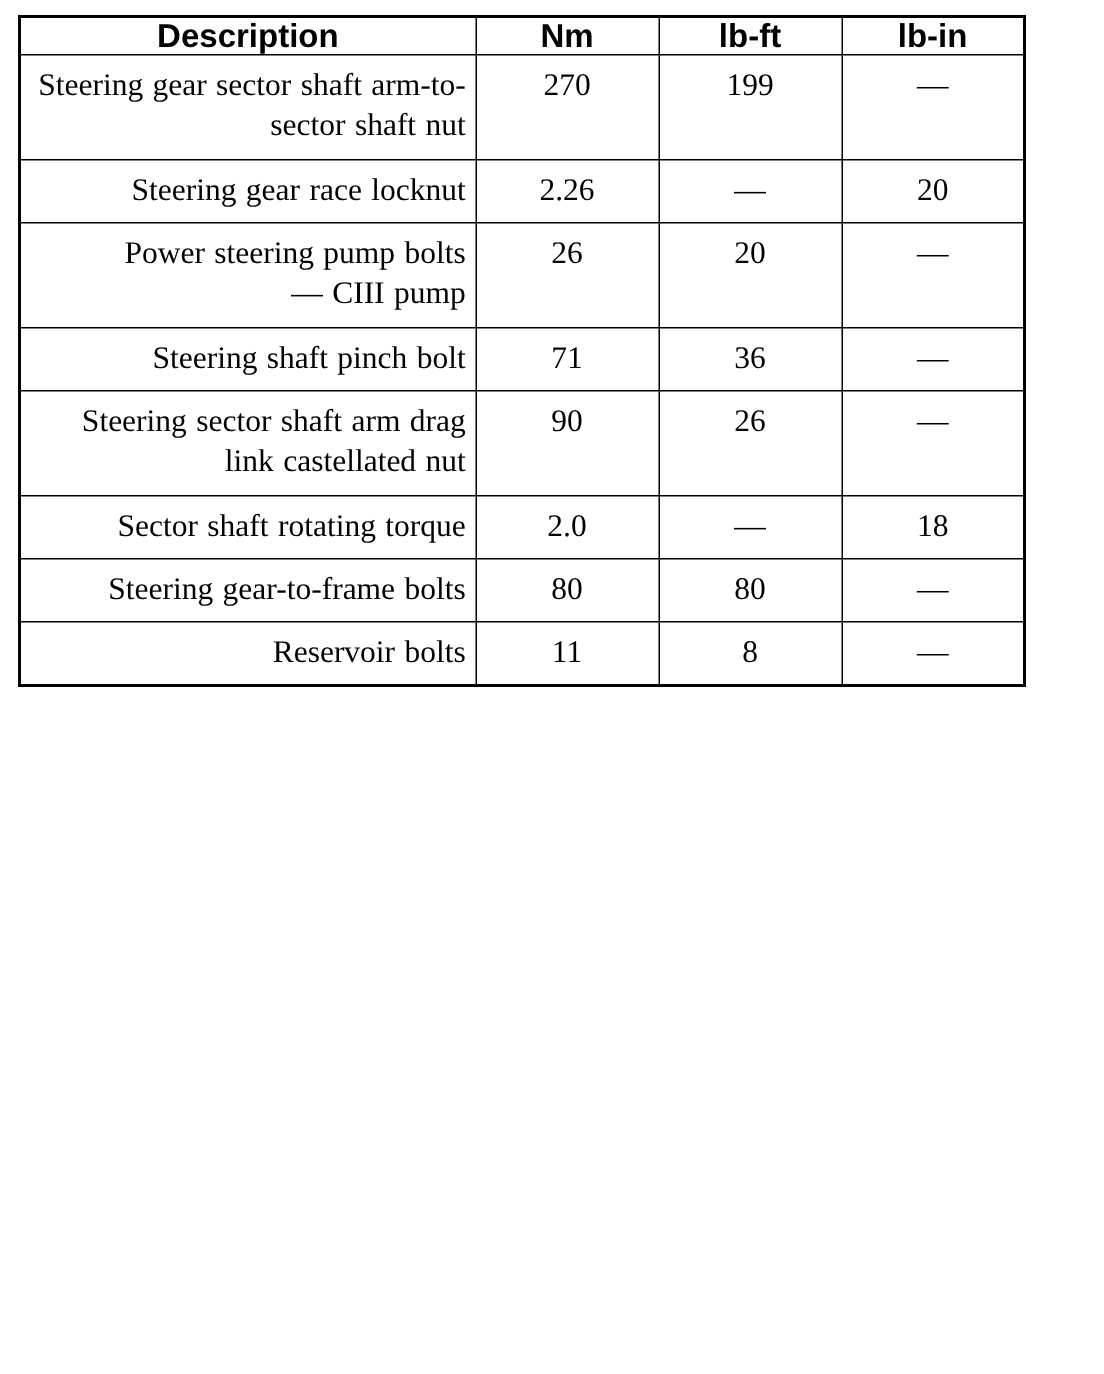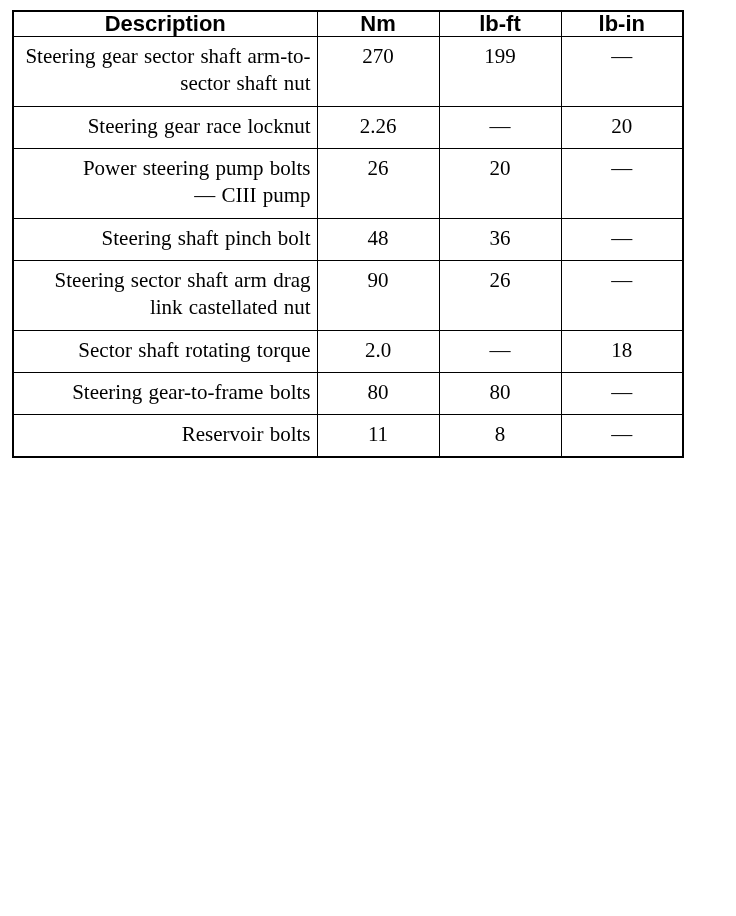--- a/index.html
+++ b/index.html
@@ -121,21 +121,21 @@
           <span>20</span>
         </td>
         <td class="val">
           <span class="blank-line"></span>
           <span>—</span>
         </td>
       </tr>
 
       <tr>
         <td class="desc">Steering shaft pinch bolt</td>
-        <td class="val">48</td>
+        <td class="val">71</td>
         <td class="val">36</td>
         <td class="val">—</td>
       </tr>
 
 
       <tr>
         <td class="desc">Steering sector shaft arm drag link castellated nut</td>
         <td class="val">90</td>
         <td class="val">26</td>
         <td class="val">—</td>

